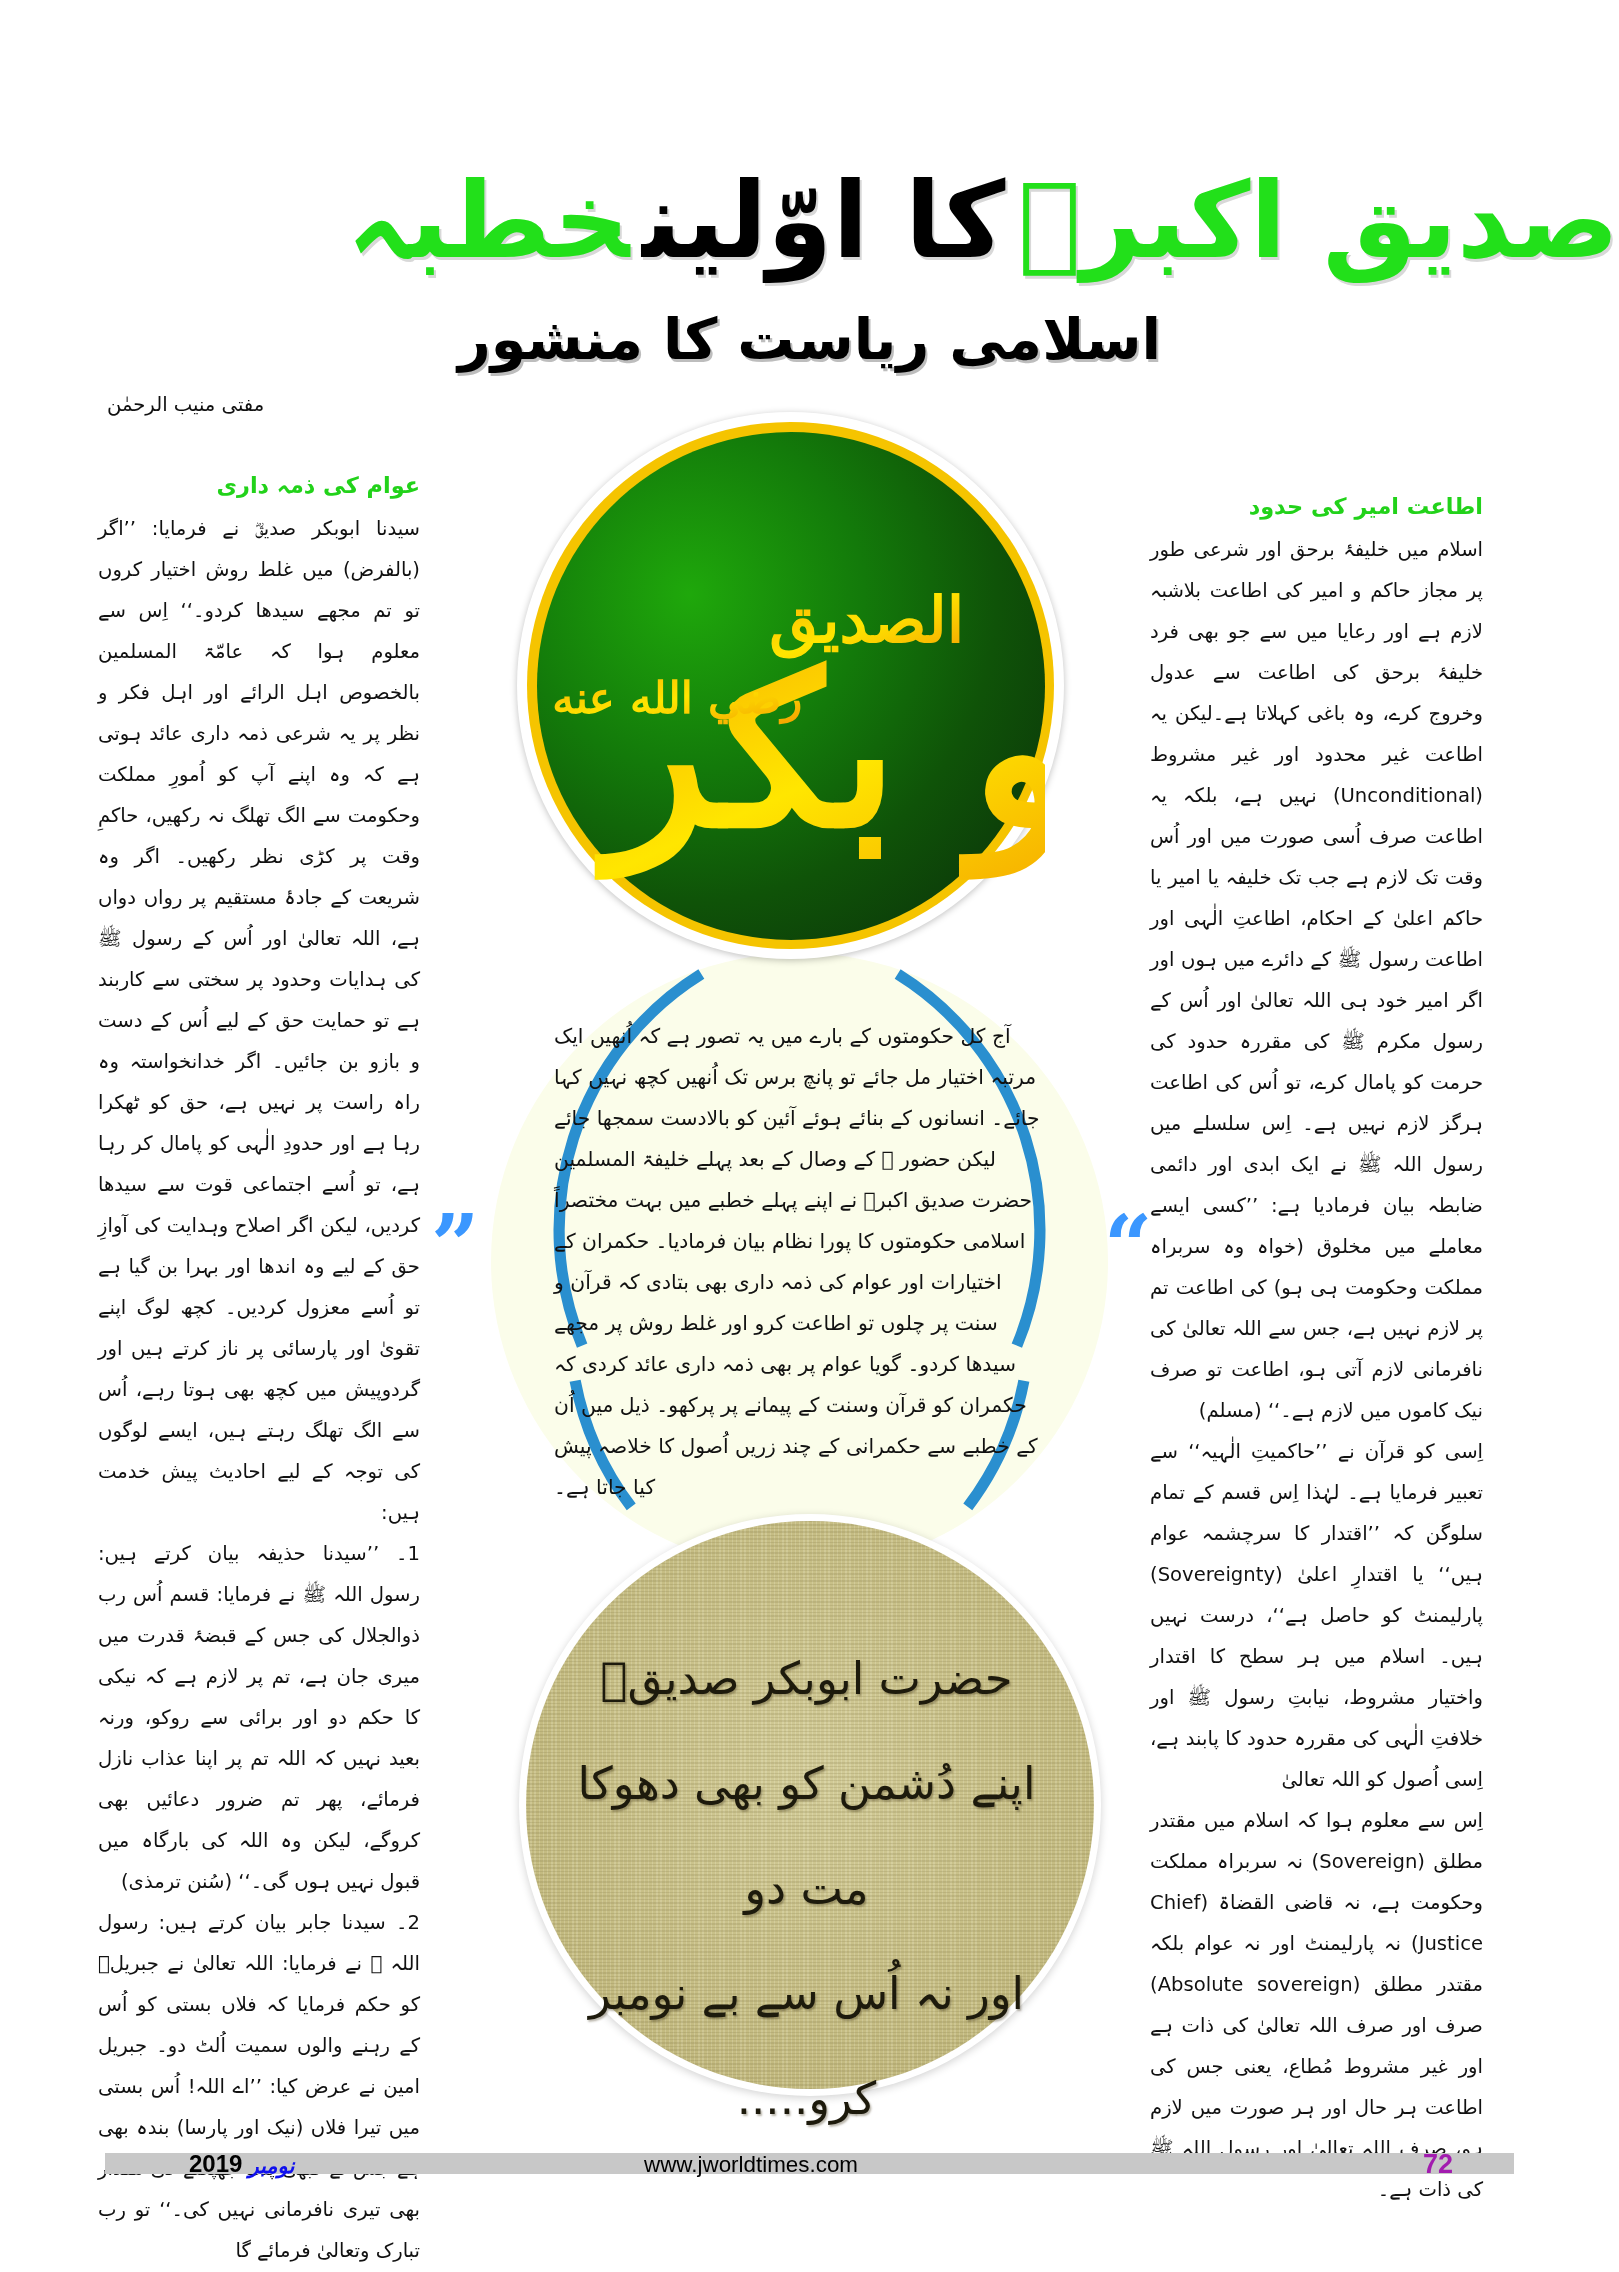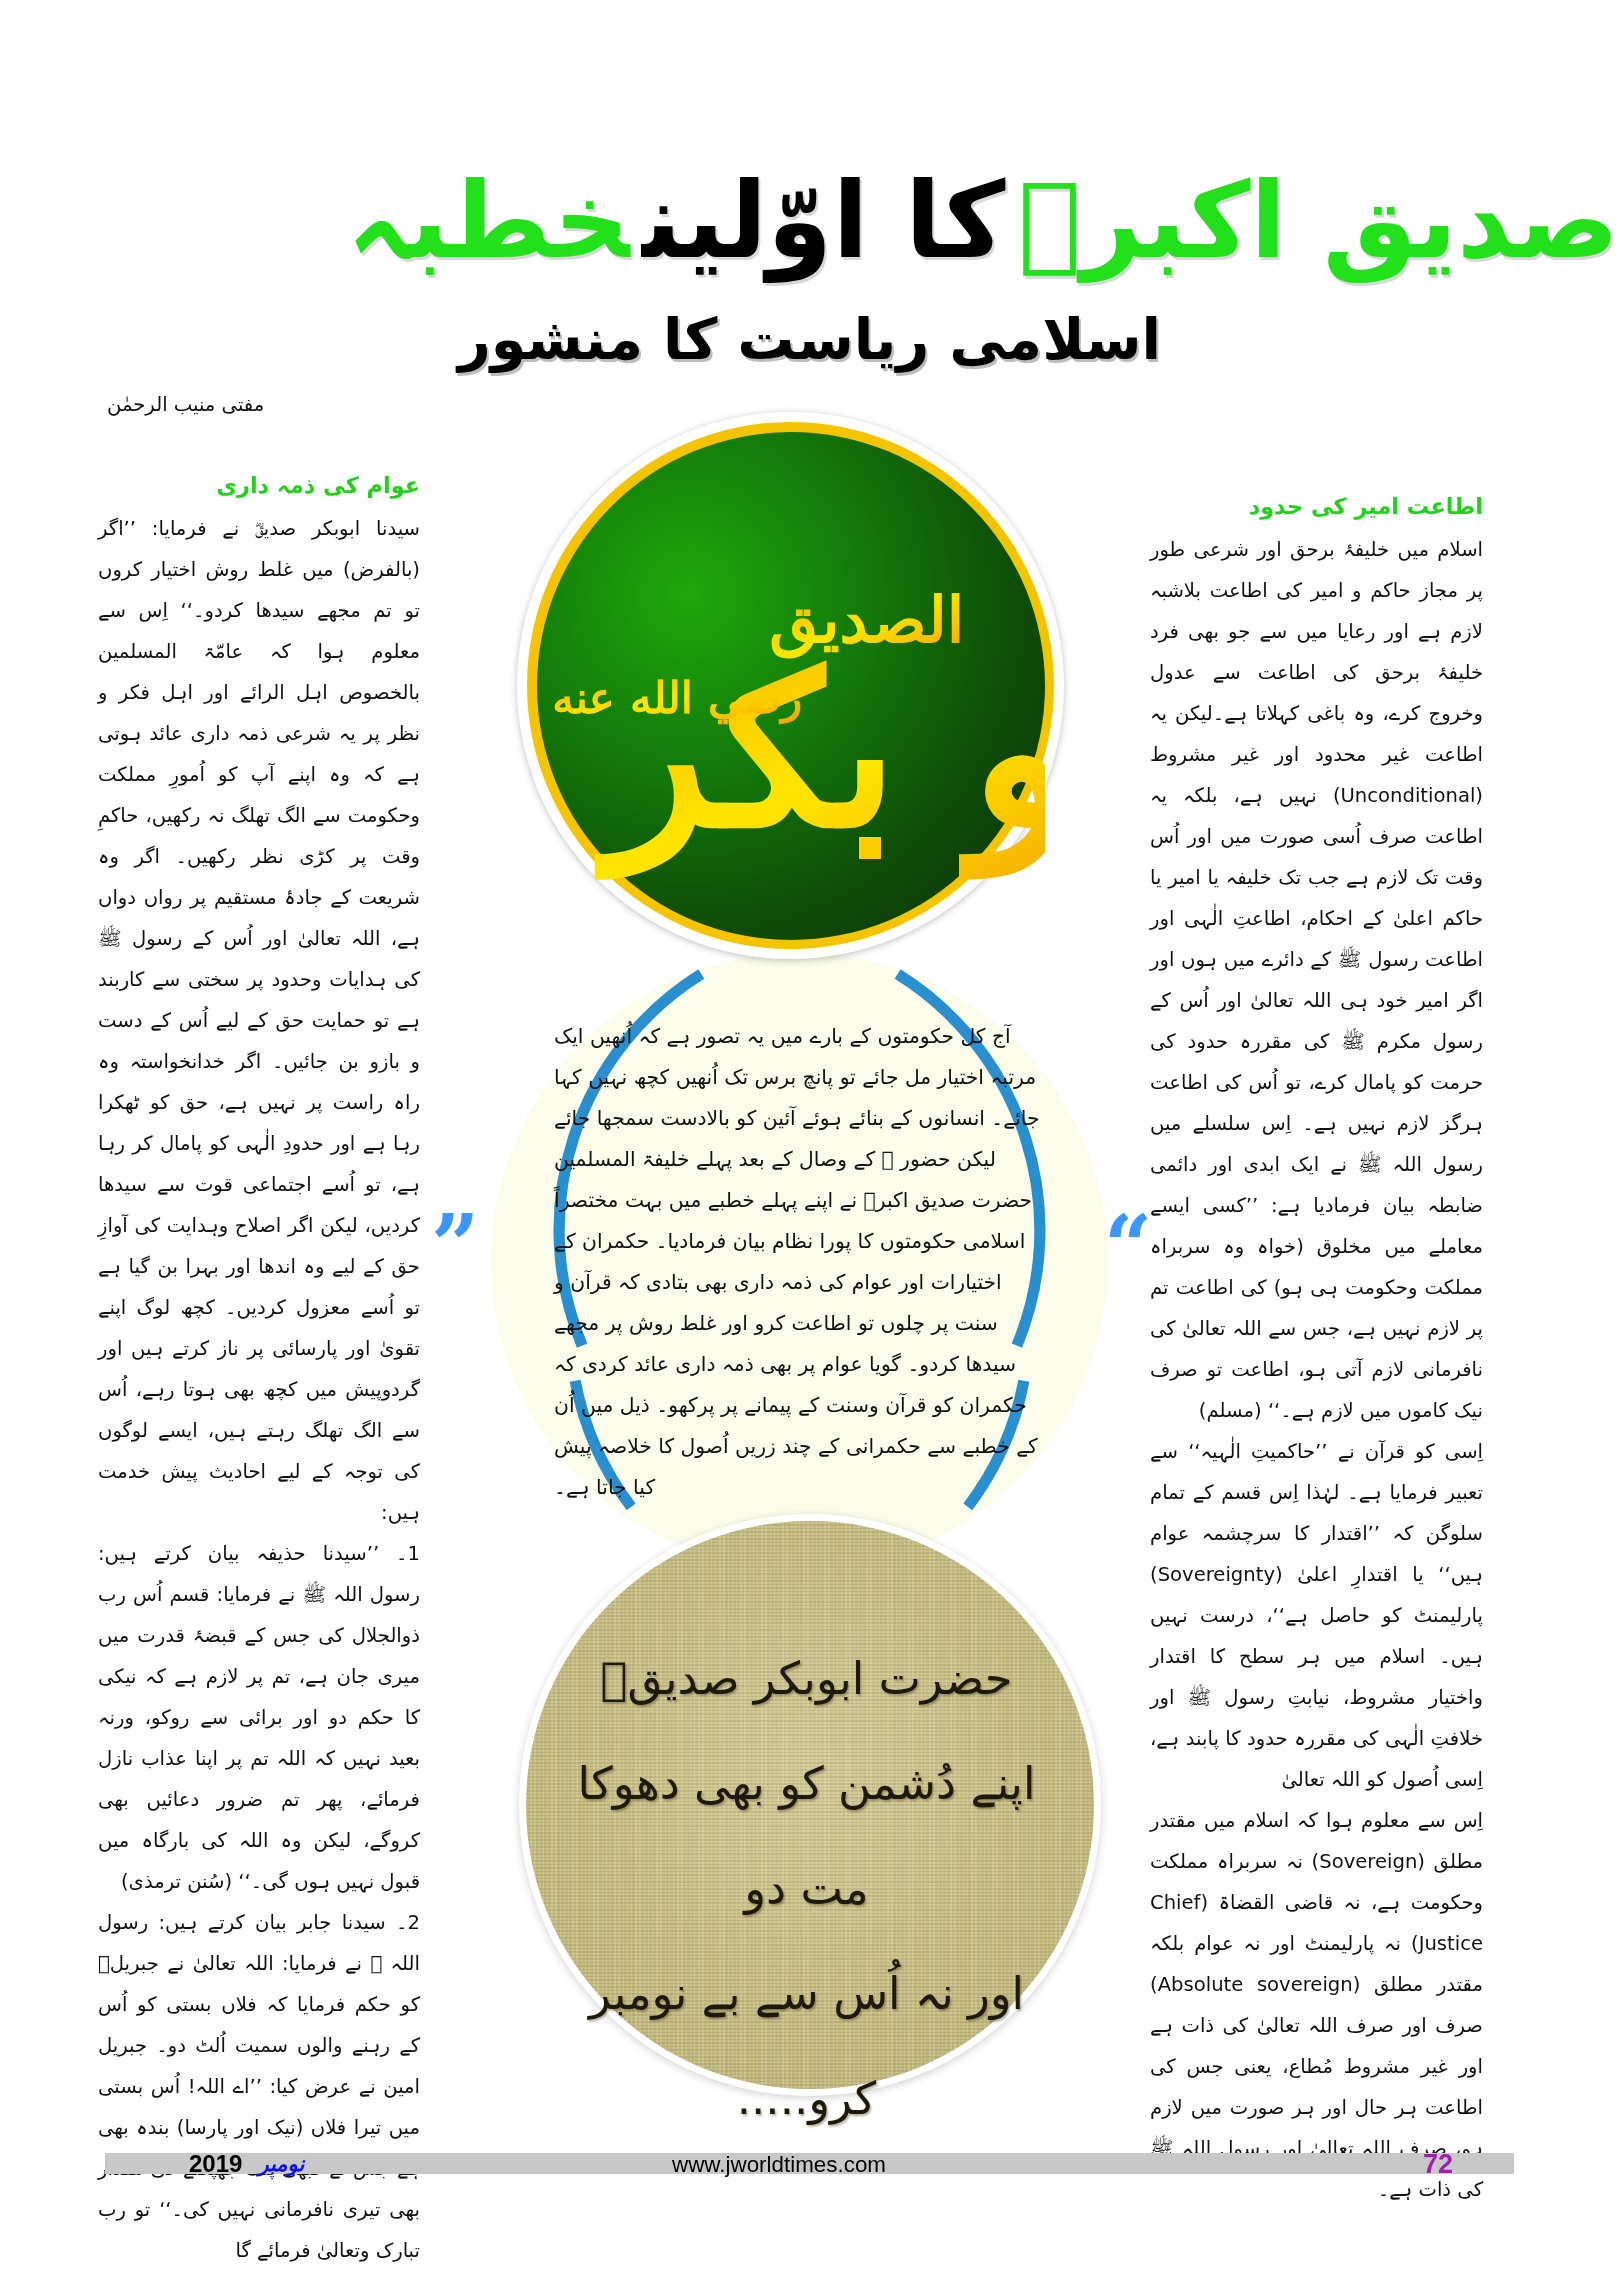--- a/index.html
+++ b/index.html
@@ -52,24 +52,24 @@
       repeating-linear-gradient(90deg, rgba(255,255,230,0.18) 0 1.4px, transparent 1.4px 4.2px),
       radial-gradient(circle at 50% 45%, #d2cb98 0%, #c3ba80 70%, #b3aa70 100%); }
   .burlap-text { position: absolute; left: 561px; top: 1584px; width: 491px; direction: rtl;
     text-align: center; color: #1d1a0c; font-size: 45px; line-height: 105px; font-weight: normal;
     text-shadow: 1.4px 2.1px 2.1px rgba(60,50,20,0.35); }
   .burlap-text div:first-child { padding-top: 42px; }
 
   
   .footer { position: absolute; left: 105px; top: 2153px; width: 1409px; height: 21px; background: #c8c8c8; }
   .footer .date { position: absolute; left: 84px; top: -2.8px; font-size: 24px; font-weight: bold; color: #000;
-    font-family: "Liberation Sans", sans-serif; display: flex; align-items: center; gap: 16px; }
+    font-family: "Liberation Sans", sans-serif; display: flex; align-items: flex-end; gap: 6px; }
   .footer .month { color: #1010ee; font-style: italic; direction: rtl; font-size: 21px; }
   .footer .site { position: absolute; left: 0; width: 1292px; top: -1.4px; text-align: center;
-    font-size: 22.4px; color: #000; font-family: "Liberation Sans", sans-serif; padding-left: 28px; }
+    font-size: 22.4px; color: #000; font-family: "Liberation Sans", sans-serif; }
   .footer .page { position: absolute; left: 1318px; top: -4.2px; font-size: 27px; font-weight: bold;
     font-family: "Liberation Sans", sans-serif; color: #a21caf; }
 </style>
 </head>
 <body>
 
 <div class="title-main">
   <span class="green">صدیق اکبرؓ</span><span class="black">کا اوّلین</span><span class="green">خطبہ</span>
 </div>
 <div class="subtitle">اسلامی ریاست کا منشور</div>

